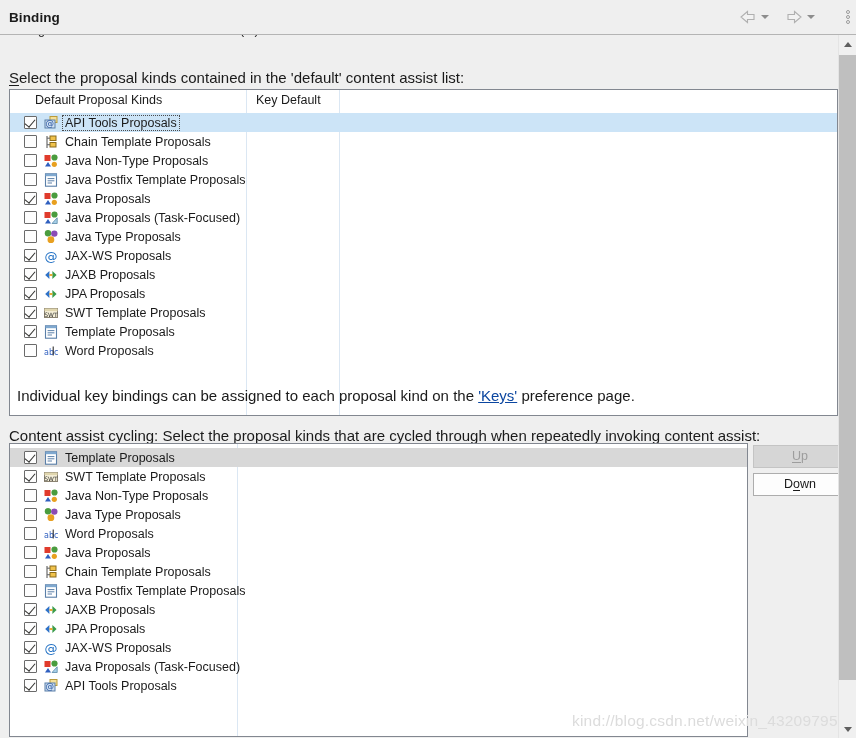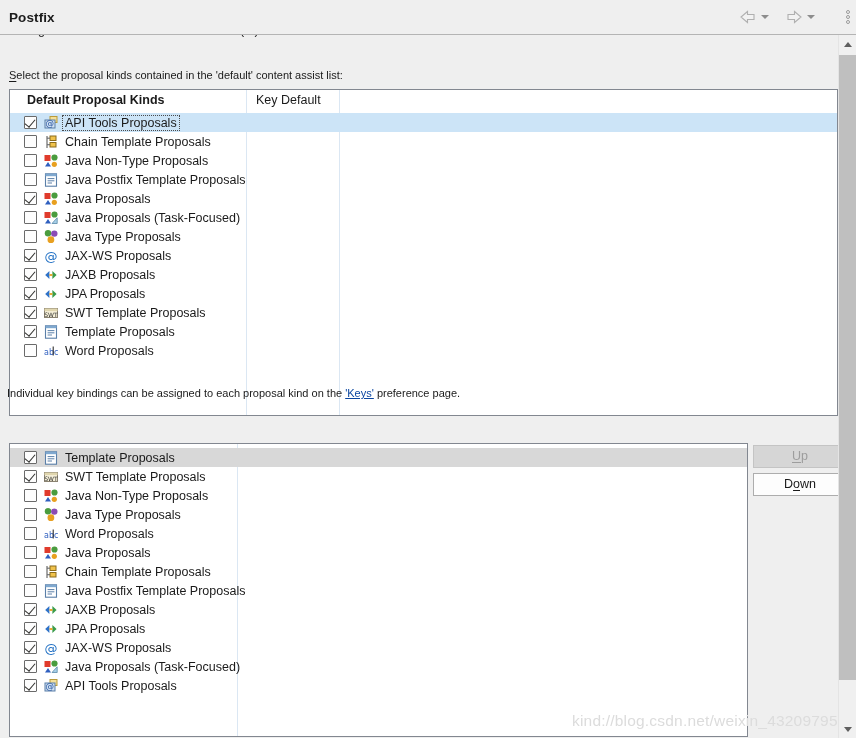--- a/index.html
+++ b/index.html
@@ -89,21 +89,21 @@
     top: -12px;
     font-size: 12.5px;
     color: #1a1a1a;
     white-space: nowrap;
   }
   #clipped-row .g1 { left: 38px; }
   #clipped-row .g2 { left: 240px; }
 
   .section-label {
     position: absolute;
-    font-size: 11px;
+    font-size: 15px;
     color: #1a1a1a;
     white-space: nowrap;
   }
   .mn { text-decoration: underline; text-underline-offset: 2px; }
 
   
   .listbox {
     position: absolute;
     background: #ffffff;
     border: 1px solid #828790;
@@ -247,21 +247,21 @@
     color: #dcdcdc;
     white-space: nowrap;
     letter-spacing: .2px;
     pointer-events: none;
   }
 </style>
 </head>
 <body>
 
 <div id="titlebar">
-  <div id="page-title">Postfix</div>
+  <div id="page-title">Binding</div>
 
   <div class="navgroup" style="left:738px;">
     <span class="navarrow">
       <svg width="20" height="18" viewBox="0 0 20 18">
         <path d="M9.5 3.5 L3 9 L9.5 14.5 L9.5 11.5 L16 11.5 L16 6.5 L9.5 6.5 Z" fill="#f2f2f2" stroke="#b0b0b0" stroke-width="1.1"></path>
       </svg>
     </span>
     <span class="navcaret">
         <i></i>
       </span>
@@ -291,21 +291,21 @@
     <span class="ghost g1">g</span>
     <span class="ghost g2">( . )</span>
   </div>
 
   <div class="section-label" style="left:9px; top:34px;">
     <span class="mn">S</span><span>elect the proposal kinds contained in the 'default' content assist list:</span>
   </div>
 
   <div class="listbox" id="list1" style="left:9px; top:54px; width:829px; height:327px;">
     <div class="hdr">
-      <span class="hdr-cell" id="h1c1" style="left:17px;font-weight:bold;">Default Proposal Kinds</span>
+      <span class="hdr-cell" id="h1c1" style="left:25px;">Default Proposal Kinds</span>
       <span class="hdr-cell" id="h1c2" style="left:246px;">Key Default</span>
     </div>
     <div class="col-div" style="left:236px;"></div>
     <div class="col-div" style="left:329px;"></div>
     <div id="list1-rows">
         <div class="row sel-focus focusring" style="top: 23px;">
           <span class="cb on"></span>
           <span class="ic">
             <svg width="16" height="16" viewBox="0 0 16 16">
               <rect x="7" y="1.5" width="7" height="6" fill="#f4e09a" stroke="#b99b3a" stroke-width="1"></rect>
@@ -450,24 +450,27 @@
               <text x="1" y="11.6" font-family="DejaVu Sans, sans-serif" font-size="8" fill="#2f5fbf">ab</text>
               <line x1="10.2" y1="3.5" x2="10.2" y2="12.5" stroke="#1a1a1a" stroke-width="1"></line>
               <text x="11" y="11.6" font-family="DejaVu Sans, sans-serif" font-size="8" fill="#2f5fbf">c</text>
             </svg>
           </span>
           <span class="rowlabel">Word Proposals</span>
         </div>
       </div>
   </div>
 
-  <div class="section-label" id="keys-line" style="left:7px; top:352px;">
+  <div class="section-label" id="keys-line" style="left:17px; top:352px;">
     <span>Individual key bindings can be assigned to each proposal kind on the </span><a id="keys-link" href="#">'Keys'</a><span> preference page.</span>
   </div>
 
+  <div class="section-label" style="left:9px; top:392px;">
+    <span class="mn">C</span><span>ontent assist cycling: Select the proposal kinds that are cycled through when repeatedly invoking content assist:</span>
+  </div>
 
   <div class="listbox" id="list2" style="left:9px; top:408px; width:739px; height:294px;">
     <div class="col-div" style="left:227px;"></div>
     <div id="list2-rows">
         <div class="row sel-gray" style="top: 4px;">
           <span class="cb on"></span>
           <span class="ic">
             <svg width="16" height="16" viewBox="0 0 16 16">
               <rect x="2.5" y="1.8" width="11" height="12.4" fill="#ffffff" stroke="#5a7fa8" stroke-width="1.1"></rect>
               <rect x="2.5" y="1.8" width="11" height="2.4" fill="#7fa8cf"></rect>

